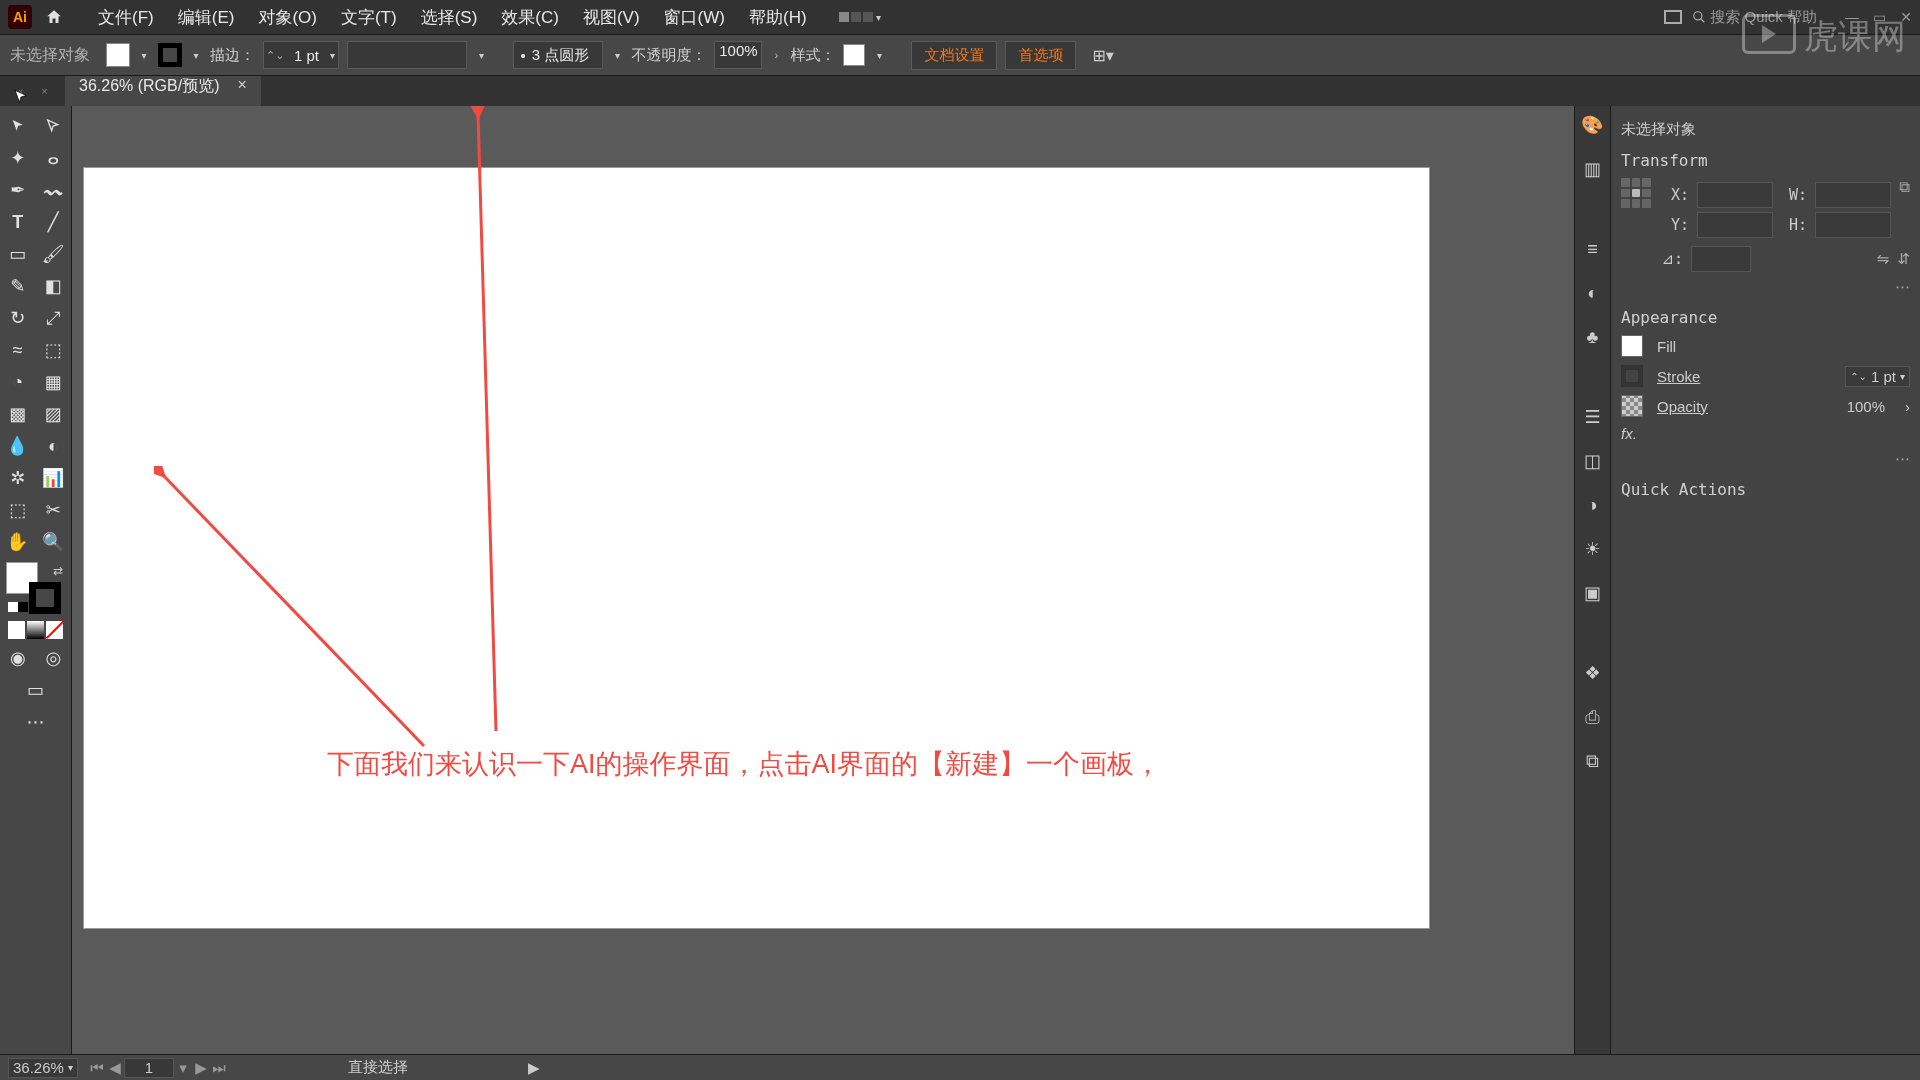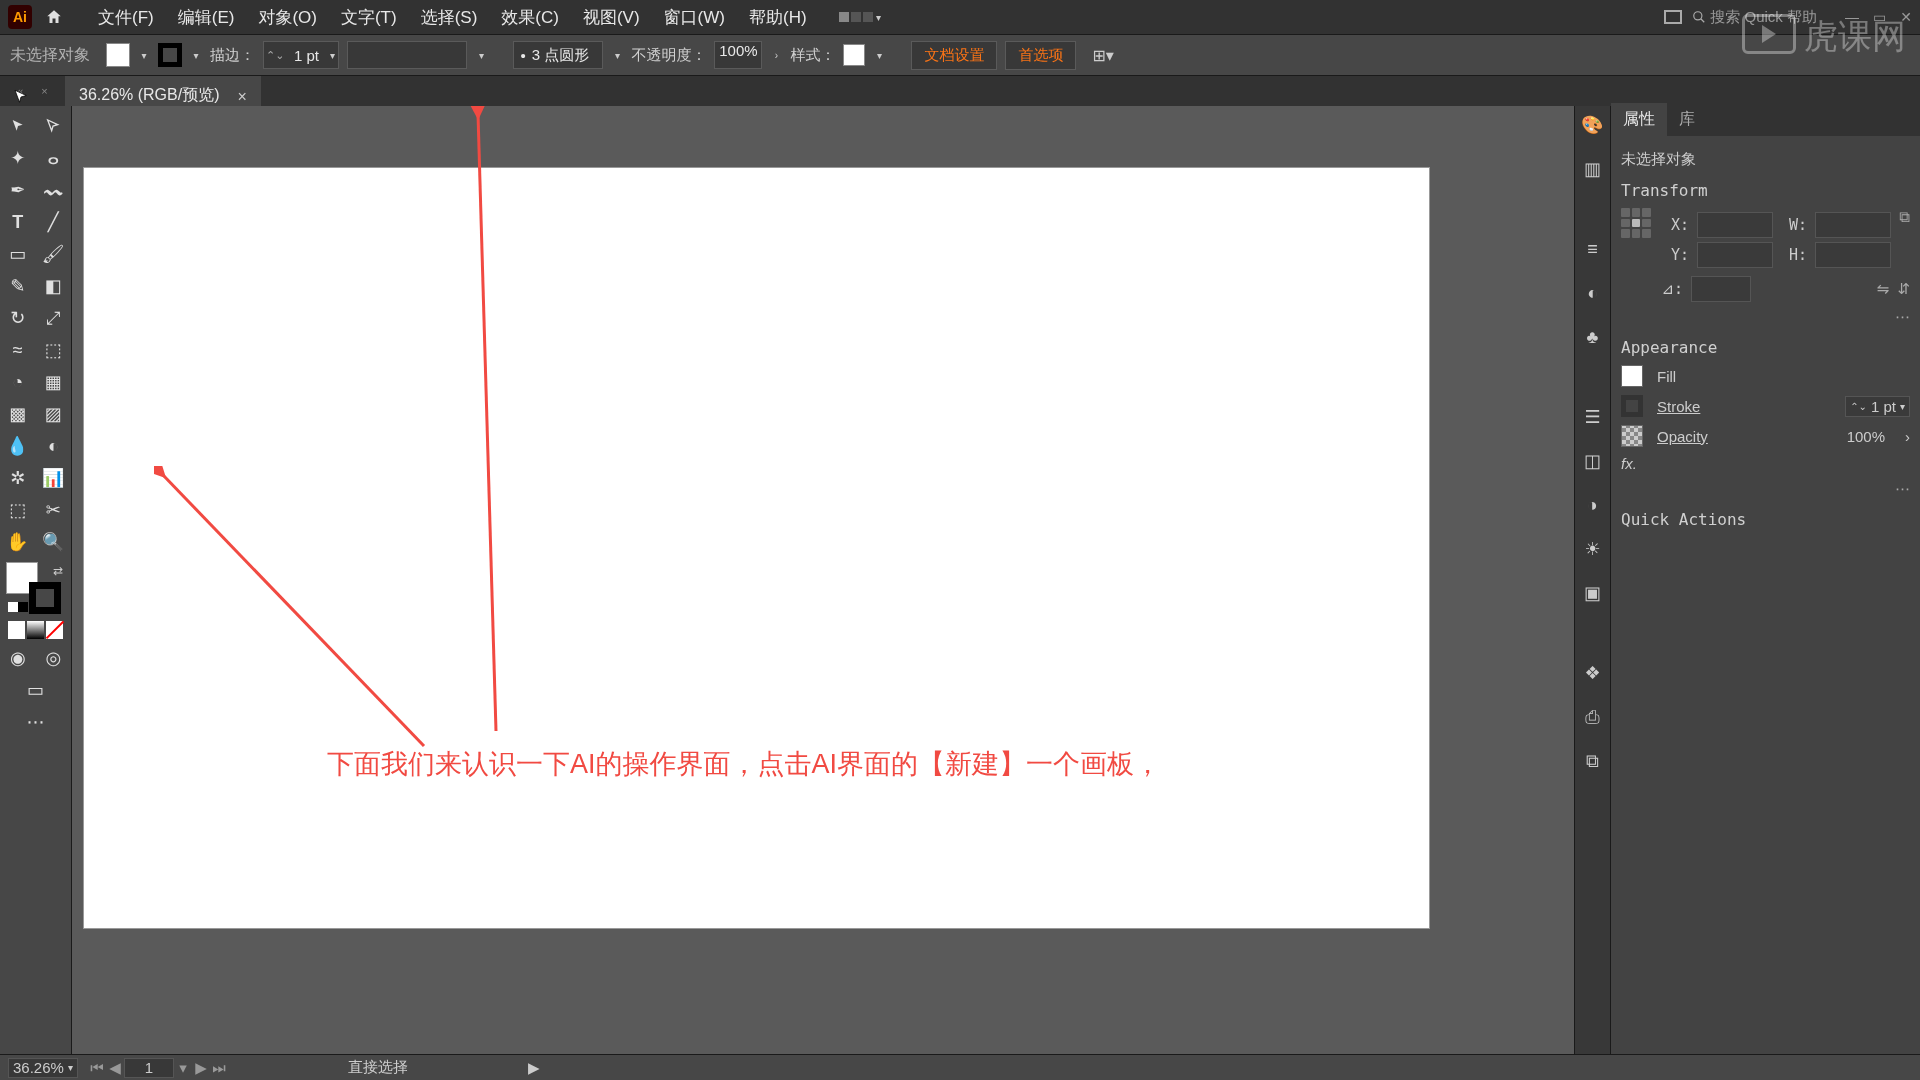--- a/index.html
+++ b/index.html
@@ -19,21 +19,21 @@
 .stroke-inp{display:flex;align-items:center;background:#383838;border:1px solid #5a5a5a;height:28px}
 .stroke-num{width:40px;text-align:center;color:#e8e8e8;font-size:15px}
 .dash-prev{width:120px;height:28px;background:#383838;border:1px solid #5a5a5a}
 .combo{display:flex;align-items:center;background:#383838;border:1px solid #5a5a5a;height:28px;padding:0 6px;color:#e8e8e8}
 .combo span{font-size:15px}
 .opacity-inp{width:48px;text-align:center;background:#383838;border:1px solid #5a5a5a;height:28px;color:#e8e8e8;font-size:15px}
 .txt-btn{padding:4px 12px;background:#383838;border:1px solid #5a5a5a;color:#f97316;font-size:15px}
 .lbl{font-size:15px;color:#d0d0d0}
 .doc-tab{height:30px;background:#323232;display:flex;align-items:center}
 .tab-x{width:65px;height:100%;display:flex;align-items:center;justify-content:center;color:#888;font-size:11px;gap:18px}
-.tab-active{height:100%;background:#474747;display:flex;align-items:flex-end;padding:0 14px;color:#e8e8e8;font-size:16px}
+.tab-active{height:100%;background:#474747;display:flex;align-items:flex-start;padding:0 14px;color:#e8e8e8;font-size:16px}
 .tab-close{margin-left:18px;font-size:16px;color:#ccc}
 .main-area{display:flex;height:calc(100% - 34px - 42px - 30px - 26px)}
 .toolbox{width:72px;background:#474747;display:flex;flex-direction:column;padding:4px 0;border-right:1px solid #1a1a1a}
 .tool-row{display:flex;height:32px}
 .tool{flex:1;display:flex;align-items:center;justify-content:center;color:#e0e0e0;font-size:18px}
 .fillstroke{position:relative;height:52px;margin:4px 6px}
 .fs-fill{position:absolute;width:32px;height:32px;background:#fff;border:1px solid #999;top:0;left:0}
 .fs-stroke{position:absolute;width:32px;height:32px;background:#474747;border:7px solid #000;bottom:0;right:4px}
 .swap-arr{position:absolute;top:2px;right:2px;font-size:12px;color:#ccc}
 .tiny-sw{position:absolute;bottom:2px;left:2px;display:flex}
@@ -290,24 +290,20 @@
     <div class="dock-ico">◑</div>
     <div class="dock-ico">☀</div>
     <div class="dock-ico">▣</div>
     <div style="height:18px"></div>
     <div class="dock-ico">❖</div>
     <div class="dock-ico">⎙</div>
     <div class="dock-ico">⧉</div>
   </div>
 
   <div class="panels">
-    <div class="panel-tabs">
-      <div class="ptab act">属性</div>
-      <div class="ptab">库</div>
-    </div>
     <div class="p-body">
       <div style="margin:6px 0">未选择对象</div>
       <div class="sect-title">Transform</div>
       <div style="display:flex;align-items:flex-start;gap:6px">
         <div class="ref-grid">
           <div></div>
             <div></div>
             <div></div>
             <div></div>
             <div class="c"></div>

